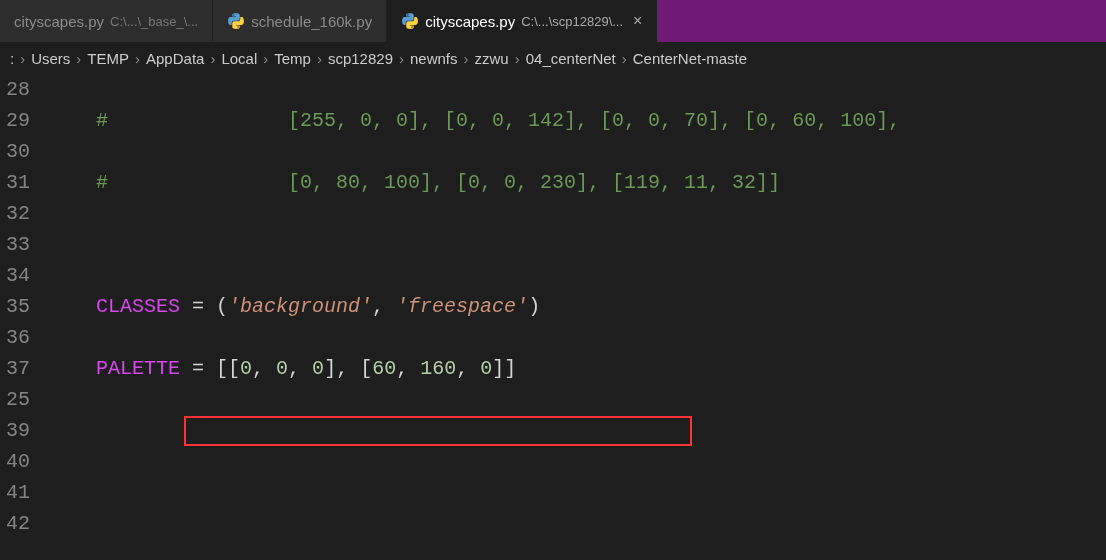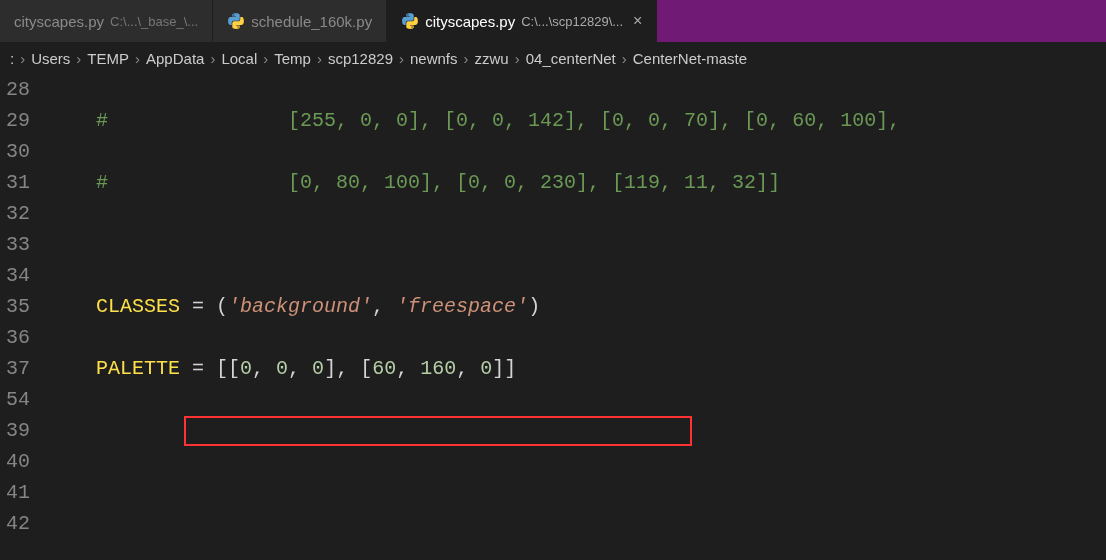--- a/index.html
+++ b/index.html
@@ -81,21 +81,21 @@
     flex: 1;
     font-size: 20px;
     line-height: 31px;
     white-space: pre;
     position: relative;
   }
   .code-line { position: relative; height: 31px; }
   .c-comment { color: #6A9955; }
   .c-num { color: #b5cea8; }
   .c-str { color: #ce9178; font-style: italic; }
-  .c-var { color: #fde047; }
+  .c-var { color: #d946ef; }
   .c-pun { color: #d4d4d4; }
   .red-box {
     position: absolute;
     border: 2px solid #ff3333;
     pointer-events: none;
   }
 </style>
 </head>
 <body>
 
@@ -151,21 +151,21 @@
     <div>28</div>
     <div>29</div>
     <div>30</div>
     <div>31</div>
     <div>32</div>
     <div>33</div>
     <div>34</div>
     <div>35</div>
     <div>36</div>
     <div>37</div>
-    <div>54</div>
+    <div>25</div>
     <div>39</div>
     <div>40</div>
     <div>41</div>
     <div>42</div>
   </div>
   <div class="code">
 <div class="code-line"><span class="c-comment"><span>    #               </span><span>[255, 0, 0], [0, 0, 142], [0, 0, 70], [0, 60, 100],</span></span></div>
 <div class="code-line"><span class="c-comment"><span>    #               </span><span>[0, 80, 100], [0, 0, 230], [119, 11, 32]]</span></span></div>
 <div class="code-line"></div>
 <div class="code-line">    <span class="c-var">CLASSES</span><span class="c-pun"> = (</span><span class="c-str">'background'</span><span class="c-pun">, </span><span class="c-str">'freespace'</span><span class="c-pun">)</span></div>

